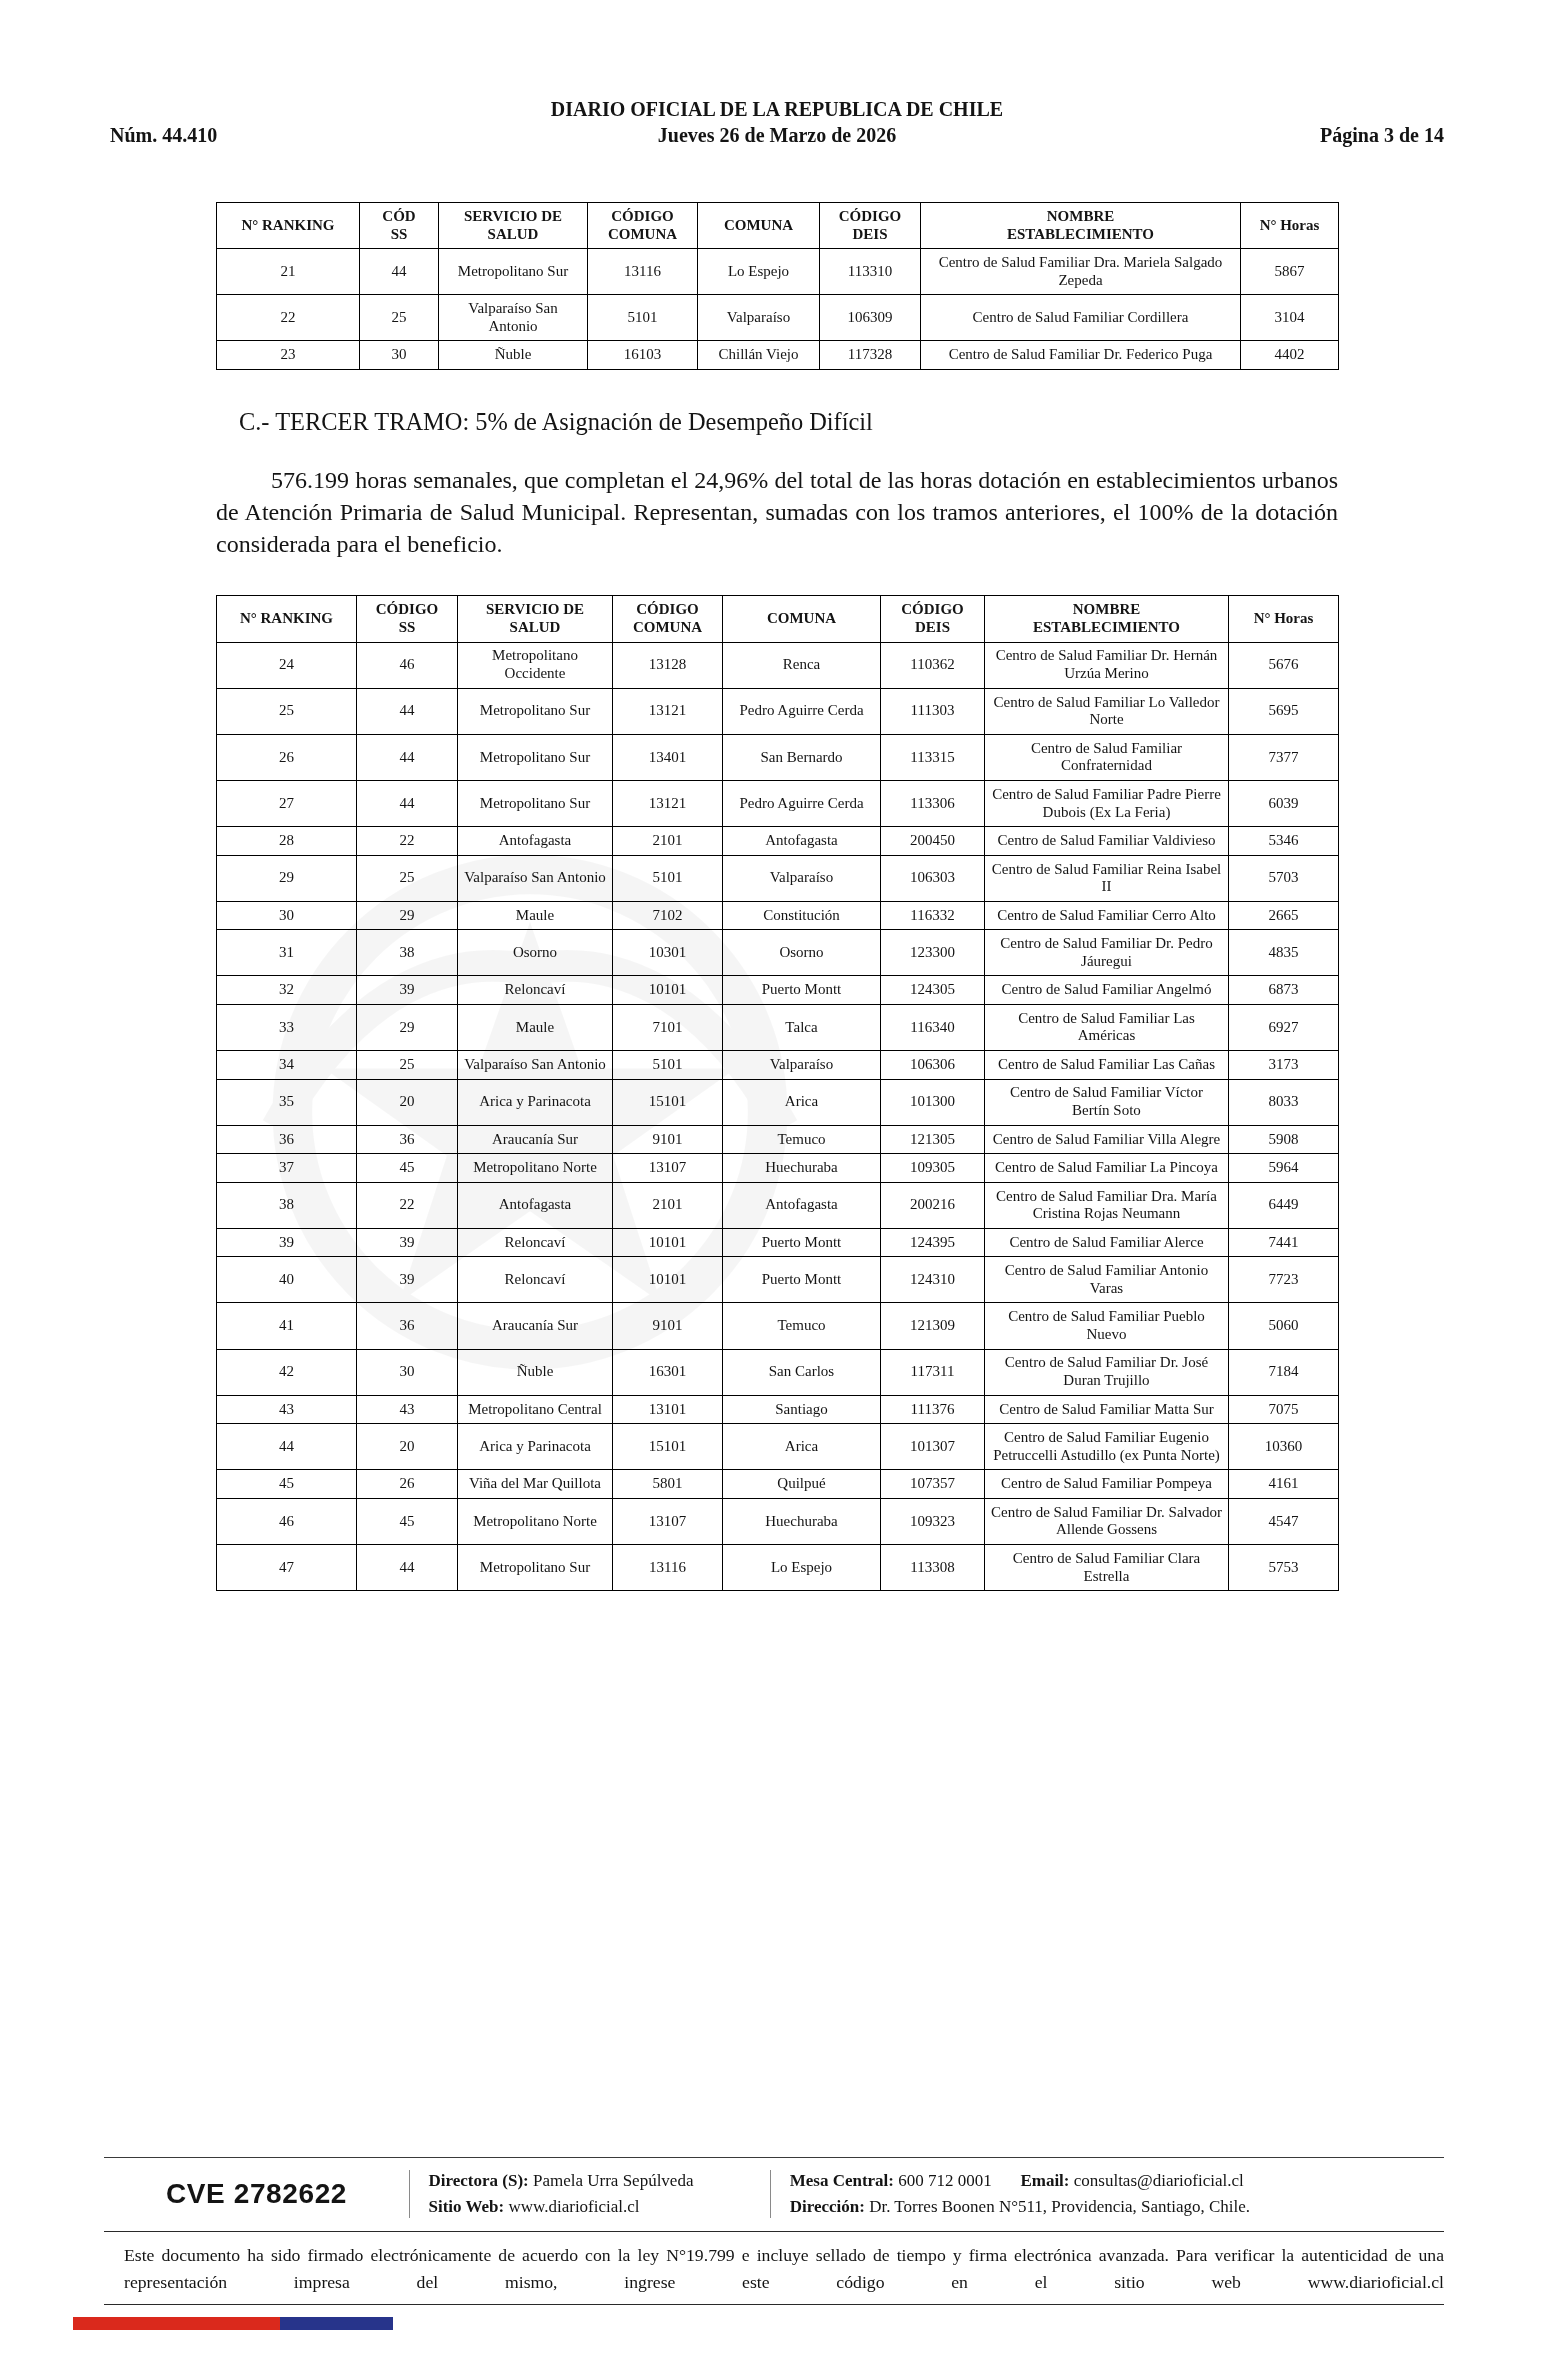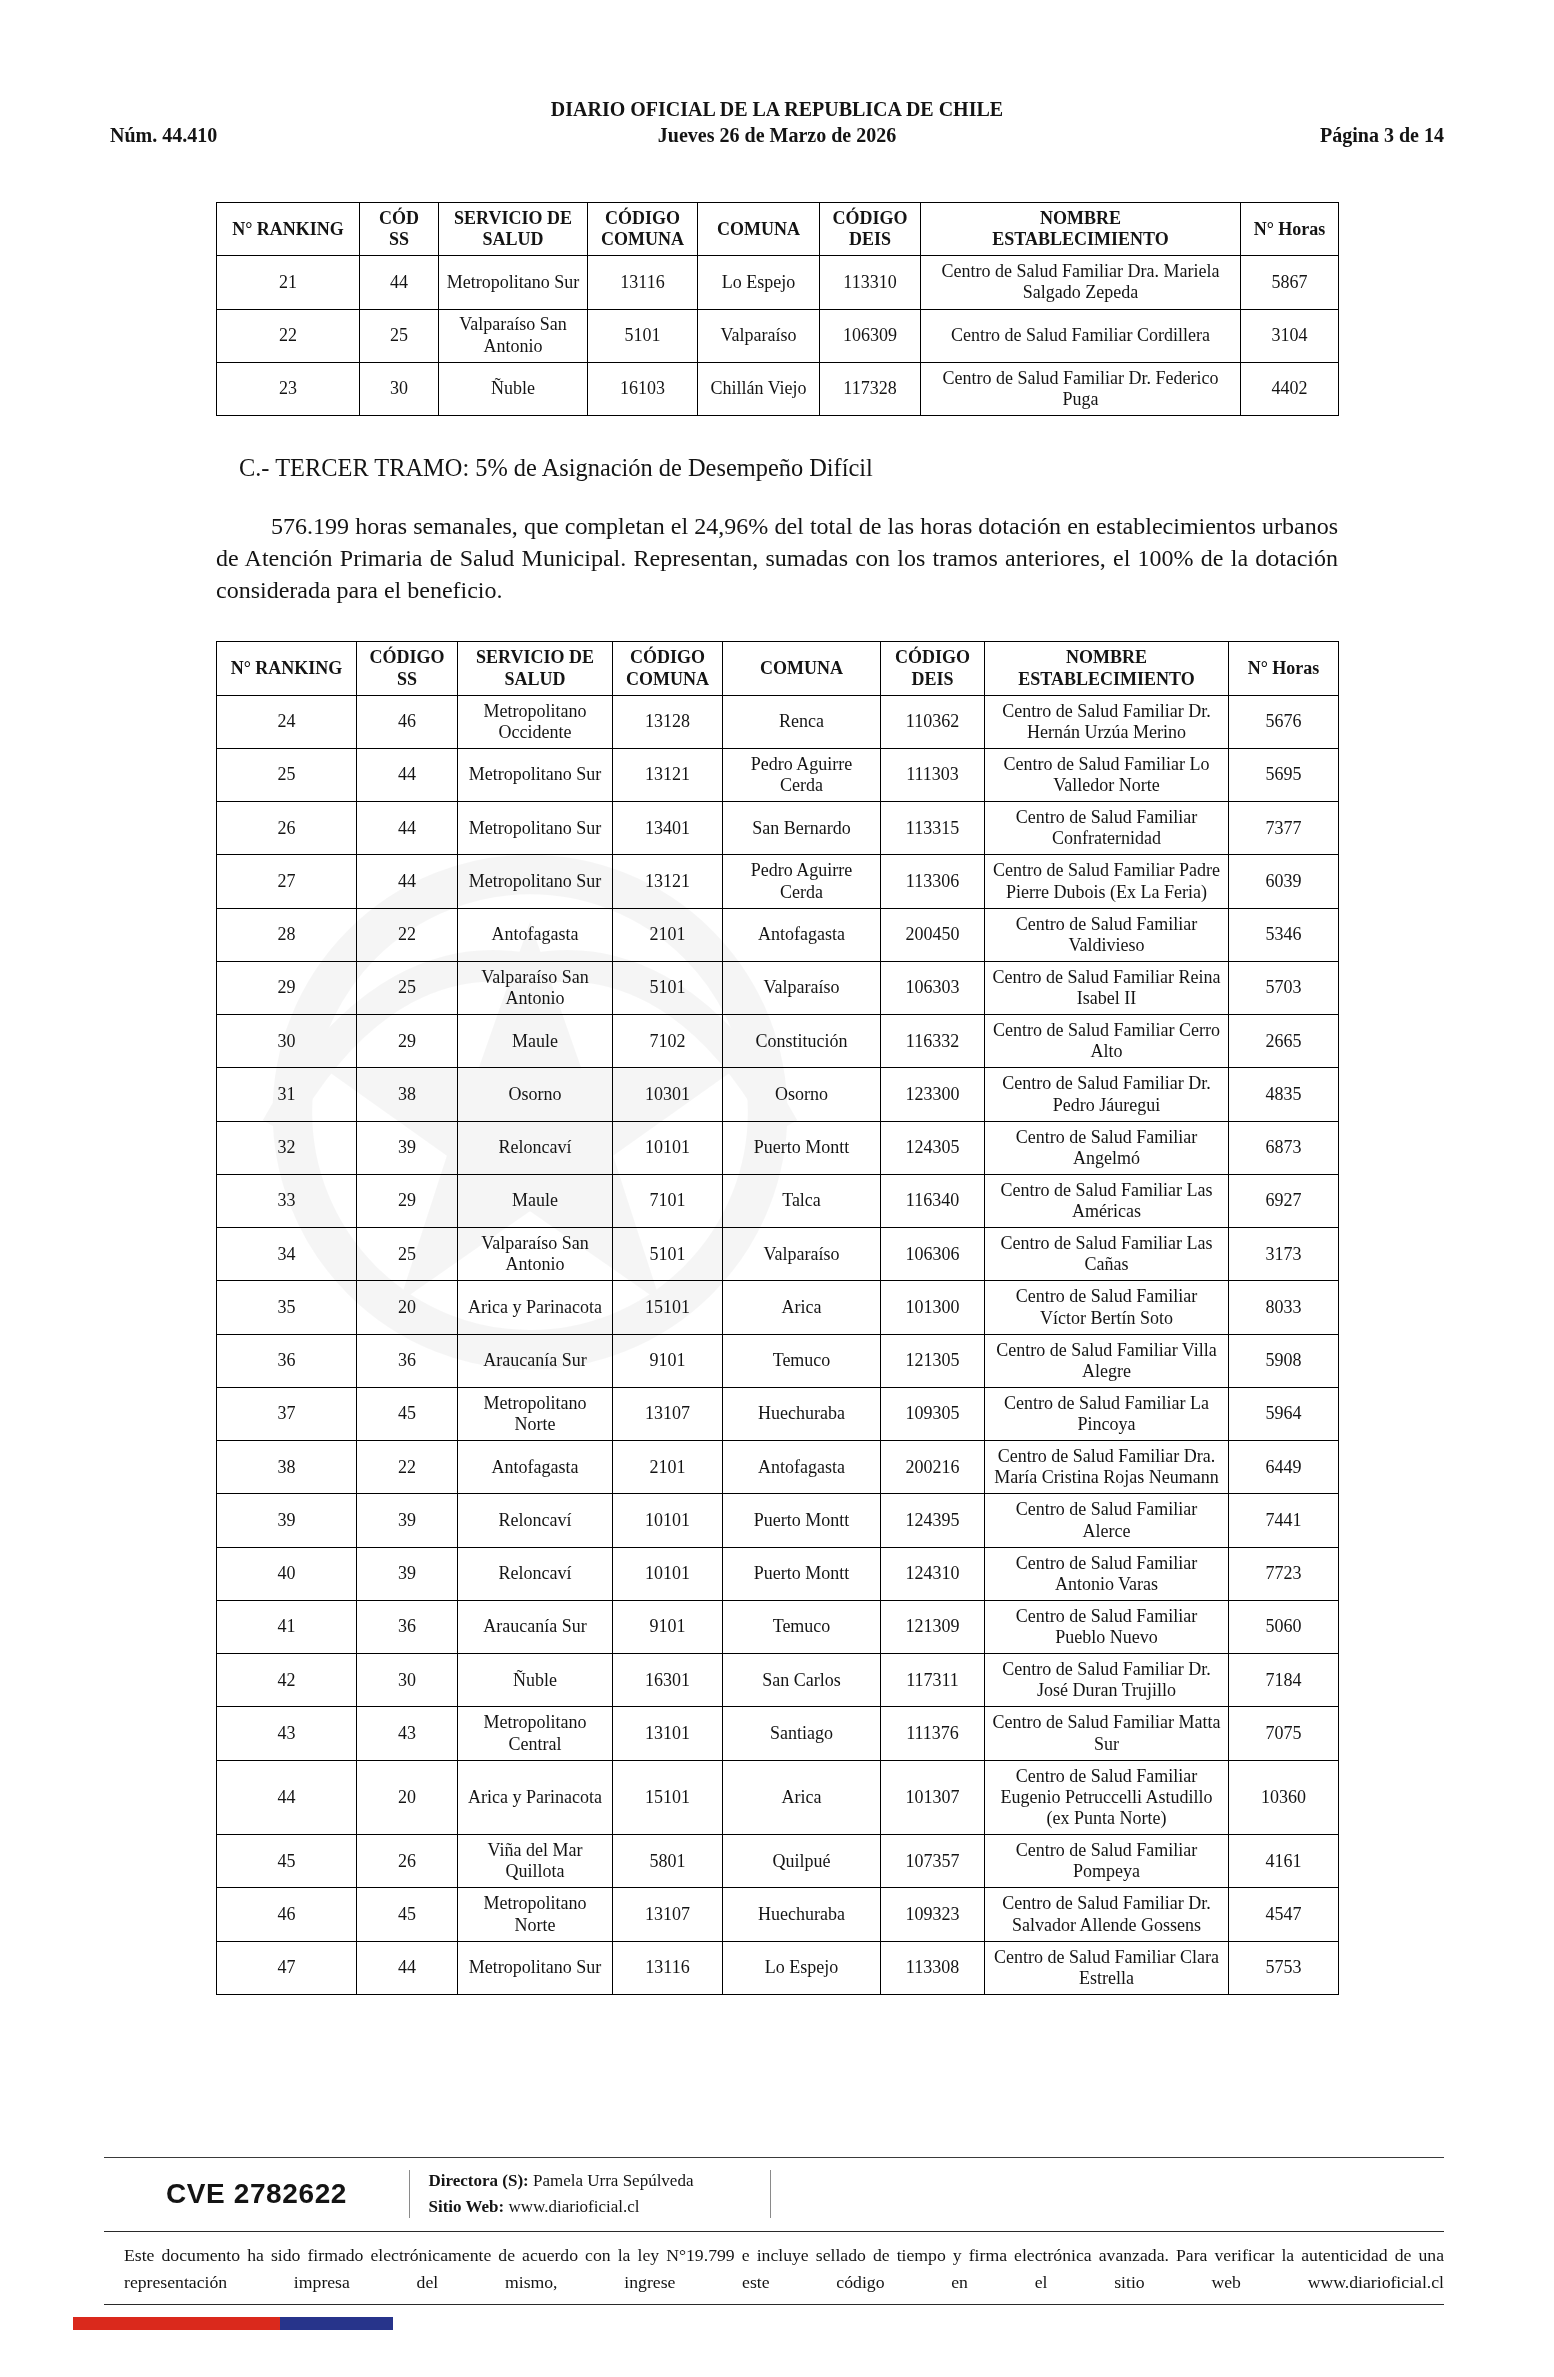--- a/index.html
+++ b/index.html
@@ -27,21 +27,21 @@
   .hdr-left  { width:24%; text-align:left; }
   .hdr-right { width:24%; text-align:right;margin-top:9px; }
   .hdr-center{ width:52%; text-align:center; }
   .main {
     position:relative; z-index:1;
     margin:0 216px; width:1122px;
   }
   table.gz-table {
     width:100%;
     border-collapse:collapse;
-    font-size:18px; line-height:1.18;
+    font-size:15px; line-height:1.18;
     table-layout:fixed;
     padding-left:37px;
   }
   table.t1 { margin-top:54px; }
   table.t2 { margin-top:35px; }
   .gz-table th, .gz-table td {
     border:1.2px solid #000;
     text-align:center; vertical-align:middle;
     padding:4.9px 6.1px;
     overflow-wrap:break-word;
@@ -462,20 +462,32 @@
         <div>
           <b>Directora (S):</b>
           <span>Pamela Urra Sepúlveda</span>
         </div>
         <div>
           <b>Sitio Web:</b>
           <span>www.diarioficial.cl</span>
         </div>
       </div>
       <div class="vdiv"></div>
+      <div class="fcol fcol-b">
+        <div>
+          <b>Mesa Central:</b>
+          <span>600 712 0001</span>
+          <b class="lbl-gap">Email:</b>
+          <span>consultas@diarioficial.cl</span>
+        </div>
+        <div>
+          <b>Dirección:</b>
+          <span>Dr. Torres Boonen N°511, Providencia, Santiago, Chile.</span>
+        </div>
+      </div>
     </div>
     <div class="rule2"></div>
     <p class="legal">Este documento ha sido firmado electrónicamente de acuerdo con la ley N°19.799 e incluye sellado de tiempo y firma electrónica avanzada. Para verificar la autenticidad de una representación impresa del mismo, ingrese este código en el sitio web www.diarioficial.cl</p>
     <div class="rule2"></div>
   </footer>
 
   <div class="flag-strip">
     <span class="flag-red" style="background: rgb(218, 41, 28);"></span>
     <span class="flag-blue" style="background: rgb(39, 52, 139);"></span>
   </div>

